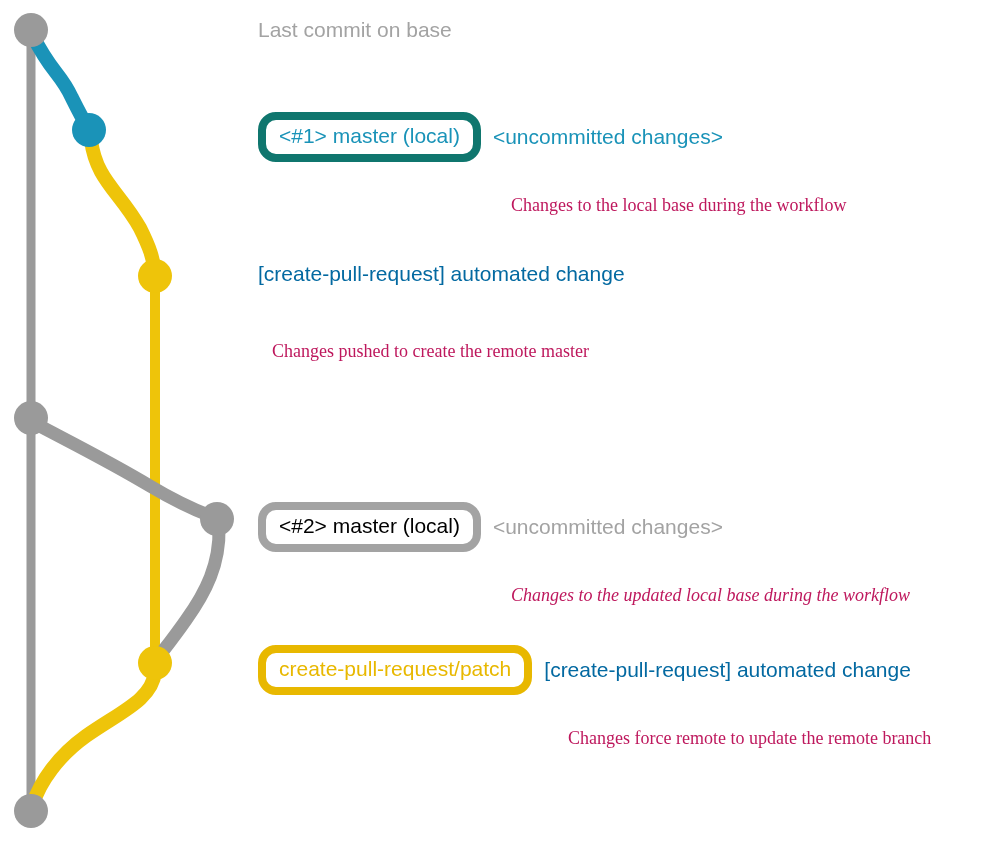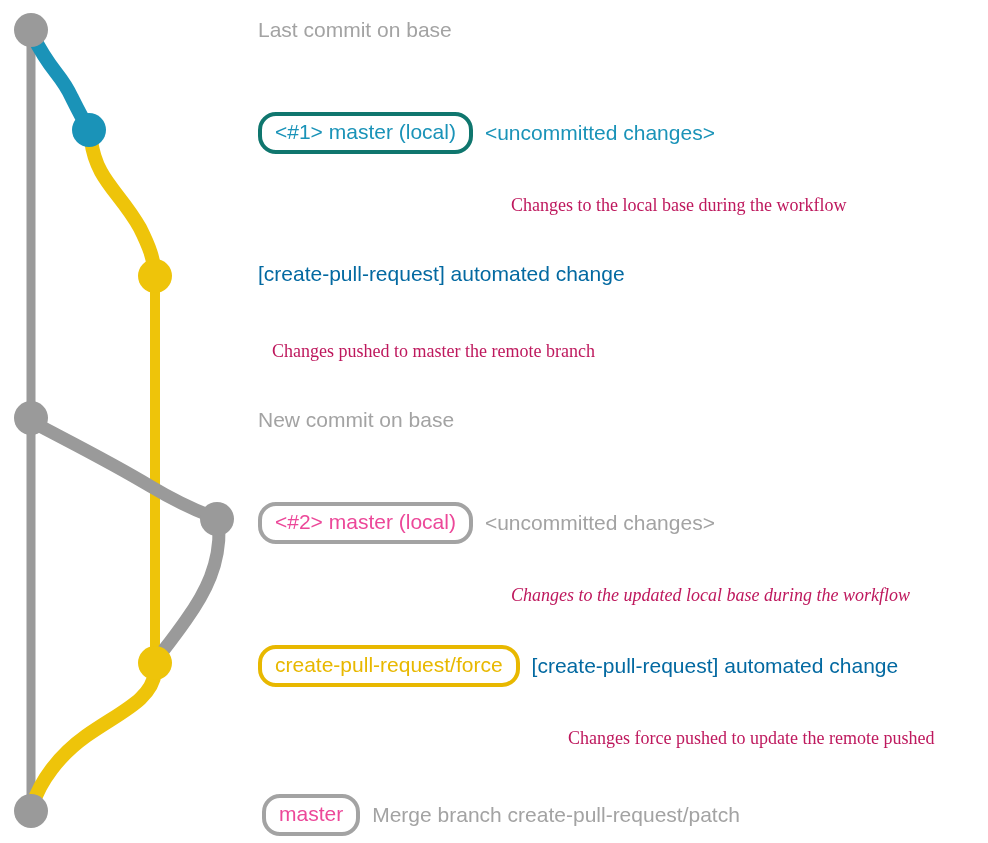--- a/index.html
+++ b/index.html
@@ -36,30 +36,30 @@
     position: absolute;
     display: flex;
     align-items: center;
     white-space: nowrap;
   }
 
   .ref-pill {
     display: inline-flex;
     align-items: center;
     justify-content: center;
-    border: 4px solid #0f766e;
+    border: 8px solid #0f766e;
     border-radius: 18px;
     padding: 5px 13px 7px 13px;
     font-size: 21px;
     line-height: 22px;
     color: #1a93b8;
     background: #ffffff;
     box-sizing: border-box;
   }
-  .ref-pill.gray { border-color: #a3a3a3; color: #ec4899; text-align: center; }
+  .ref-pill.gray { border-color: #a3a3a3; color: #000000; text-align: center; }
   .ref-pill.yellow { border-color: #e8b800; color: #e8b800; }
 
   .subject {
     font-size: 21px;
     line-height: 24px;
   }
   .subject.blue { color: #1a93b8; }
   .subject.gray { color: #a3a3a3; }
   .subject.yellow { color: #0369a1; }
 
@@ -104,31 +104,24 @@
       <span class="subject gray">Last commit on base</span>
     </div>
     <div class="row" style="left: 258px; top: 112px;">
       <span class="ref-pill blue">&lt;#1&gt; master (local)</span>
       <span class="subject gap-8 blue">&lt;uncommitted changes&gt;</span>
     </div>
     <div class="note" style="left: 511px; top: 150px;">Changes to the local base during the workflow</div>
     <div class="row" style="left: 258px; top: 262px;">
       <span class="subject yellow">[create-pull-request] automated change</span>
     </div>
-    <div class="note" style="left: 272px; top: 296px;">Changes pushed to master the remote branch</div>
-    <div class="row" style="left: 258px; top: 408px;">
-      <span class="subject gray">New commit on base</span>
-    </div>
+    <div class="note" style="left: 272px; top: 296px;">Changes pushed to create the remote master</div>
     <div class="row" style="left: 258px; top: 502px;">
       <span class="ref-pill gray">&lt;#2&gt; master (local)</span>
       <span class="subject gap-8 gray">&lt;uncommitted changes&gt;</span>
     </div>
     <div class="note" style="left: 511px; top: 540px; font-style: italic;">Changes to the updated local base during the workflow</div>
     <div class="row" style="left: 258px; top: 645px;">
-      <span class="ref-pill yellow">create-pull-request/force</span>
+      <span class="ref-pill yellow">create-pull-request/patch</span>
       <span class="subject gap-8 yellow">[create-pull-request] automated change</span>
     </div>
-    <div class="note" style="left: 568px; top: 683px;">Changes force pushed to update the remote pushed</div>
-    <div class="row" style="left: 262px; top: 794px;">
-      <span class="ref-pill gray">master</span>
-      <span class="subject gap-8 gray">Merge branch create-pull-request/patch</span>
-    </div>
+    <div class="note" style="left: 568px; top: 683px;">Changes force remote to update the remote branch</div>
   </div>
 
 </body></html>

